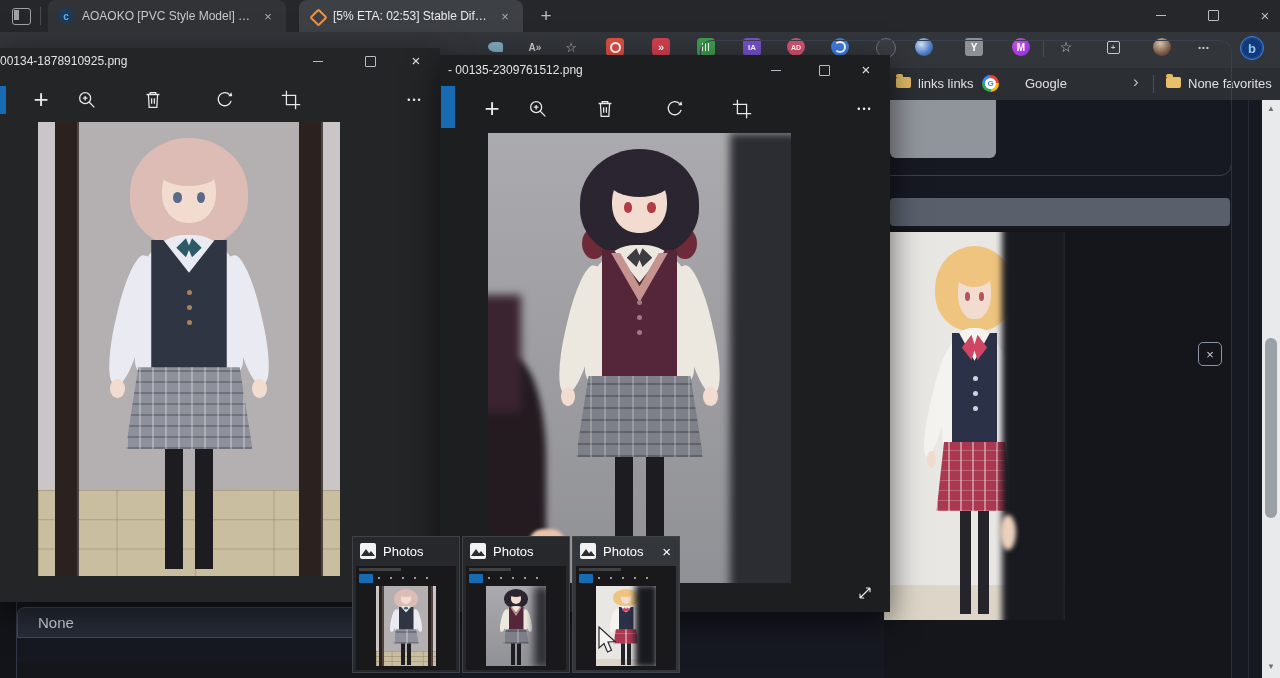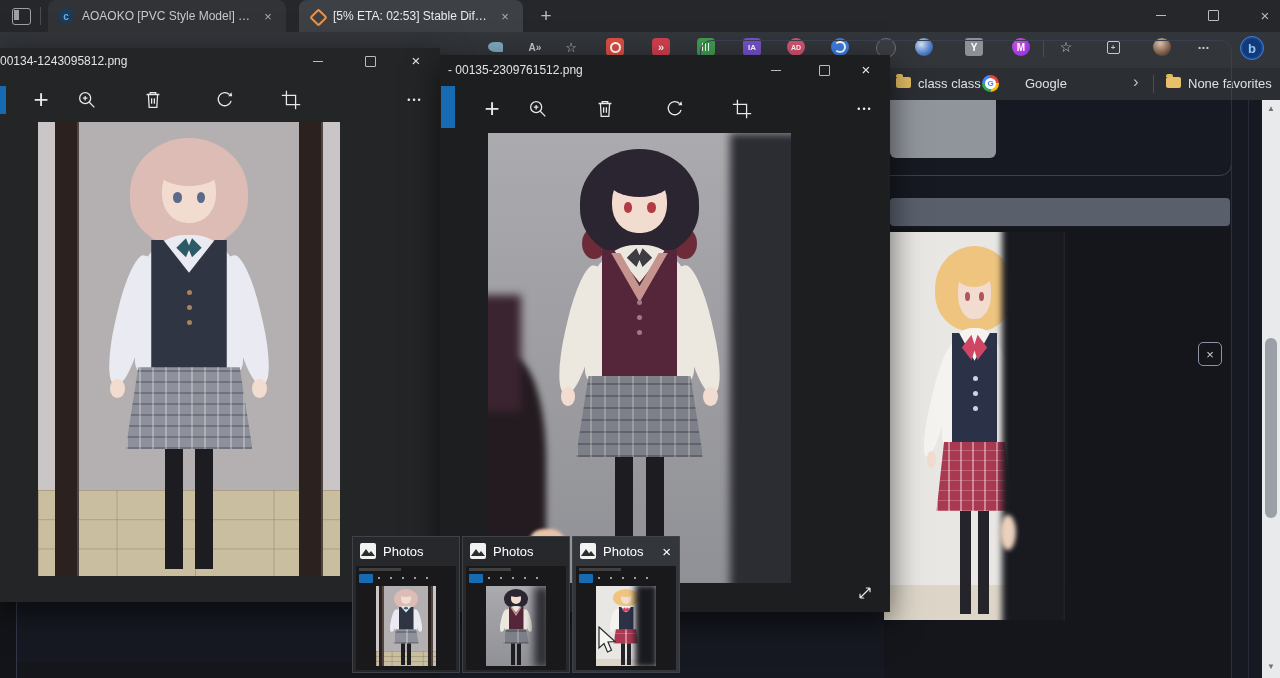--- a/index.html
+++ b/index.html
@@ -207,37 +207,40 @@
     <span class="ext" style="left:1104px;">
       <span style="width:11px;height:11px;border:1.5px solid #c8c8c8;border-radius:2px;color:#c8c8c8;font-size:8px;display:flex;align-items:center;justify-content:center;">+</span>
       </span>
     <span class="ext" style="left:1153px;border-radius:50%;background:radial-gradient(circle at 40% 30%,#d9c1a8,#6b4a3a 70%);"></span>
     <span class="ext" style="left:1195px;color:#c8c8c8;font-size:8px;letter-spacing:1px;">•••</span>
     <span class="ext" style="left:1240px;width:22px;height:22px;top:4px;border-radius:50%;background:radial-gradient(circle,#123a7a 55%,#2f6fdc);color:#8fc7f0;font-size:13px;font-weight:bold;border:1px solid #3f7fd8;">b</span>
   </div>
 
   <div class="abs" id="favbar">
     <span class="folder" style="left:896px;"></span>
-    <span class="abs txt" style="left:918px;top:8px;">class class</span>
+    <span class="abs txt" style="left:918px;top:8px;">links links</span>
     <span class="abs" style="left:982px;top:7px;width:17px;height:17px;border-radius:50%;
           background:conic-gradient(#ea4335 0 25%,#fbbc05 25% 50%,#34a853 50% 75%,#4285f4 75%);
           display:flex;align-items:center;justify-content:center;">
       <span style="width:11px;height:11px;background:#fff;border-radius:50%;font-size:8px;font-weight:bold;color:#4285f4;display:flex;align-items:center;justify-content:center;">G</span>
     </span>
     <span class="abs txt" style="left:1025px;top:8px;">Google</span>
     <span class="abs" style="left:1133px;top:4px;font-size:17px;color:#b9bcc0;">›</span>
     <span class="abs" style="left:1153px;top:7px;width:1px;height:18px;background:#4a4d52;"></span>
     <span class="folder" style="left:1166px;background:#e8c06a;"></span>
     <span class="abs txt" style="left:1188px;top:8px;">None favorites</span>
   </div>
 
   <div class="abs" id="page">
 
     <div class="abs" style="left:0;top:502px;width:16px;height:76px;background:#121419;"></div>
     <div class="abs vline" style="left:16px;top:498px;height:80px;background:#323848;"></div>
+    <div class="abs" id="nonefield" style="left:17px;top:507px;width:423px;height:31px;">
+      <span>None</span>
+    </div>
     <div class="abs" style="left:17px;top:562px;width:423px;height:16px;background:#14161b;"></div>
 
     <div class="abs" style="left:890px;top:0;width:106px;height:58px;background:#90959c;border-radius:0 0 6px 6px;"></div>
     <div class="abs" style="left:700px;top:-60px;width:532px;height:136px;border:1px solid #39404f;border-radius:12px;box-sizing:border-box;"></div>
     <div class="abs" style="left:890px;top:98px;width:340px;height:28px;background:#59606c;border-radius:4px;"></div>
 
     <div class="abs" id="lightbox" style="left:884px;top:128px;width:347px;height:450px;">
 
       <div class="fig v-blonde" style="left:0;top:4px;width:181px;height:388px;">
         <div class="wall"></div>
@@ -268,21 +271,21 @@
     <div class="abs vline" style="left:1248px;top:0;height:578px;background:#262b36;"></div>
 
     <div class="abs" id="scrolltrack" style="left:1262px;top:0;width:18px;height:578px;">
       <span class="scrollarrow" style="top:4px;">▲</span>
       <div id="scrollthumb" style="top:238px;height:180px;"></div>
       <span class="scrollarrow" style="top:562px;">▼</span>
     </div>
   </div>
 
   <div class="pwin" style="left:0;top:48px;width:440px;height:554px;background:#242527;z-index:10;">
-    <div class="ptitle" style="top:6px;left:0;">00134-1243095812.png</div>
+    <div class="ptitle" style="top:6px;left:0;">00134-1878910925.png</div>
     <div class="pico" style="left:306px;top:4px;width:24px;height:18px;">
         <span class="minline"></span>
       </div>
     <div class="pico" style="left:358px;top:4px;width:24px;height:18px;">
         <span class="maxbox"></span>
       </div>
     <div class="pico" style="left:404px;top:3px;width:24px;height:18px;font-size:15px;">×</div>
 
     <div class="bluechip" style="left:0;top:38px;width:6px;height:28px;"></div>
     <div class="pico plus" style="left:28px;top:38px;width:26px;height:26px;">+</div>

